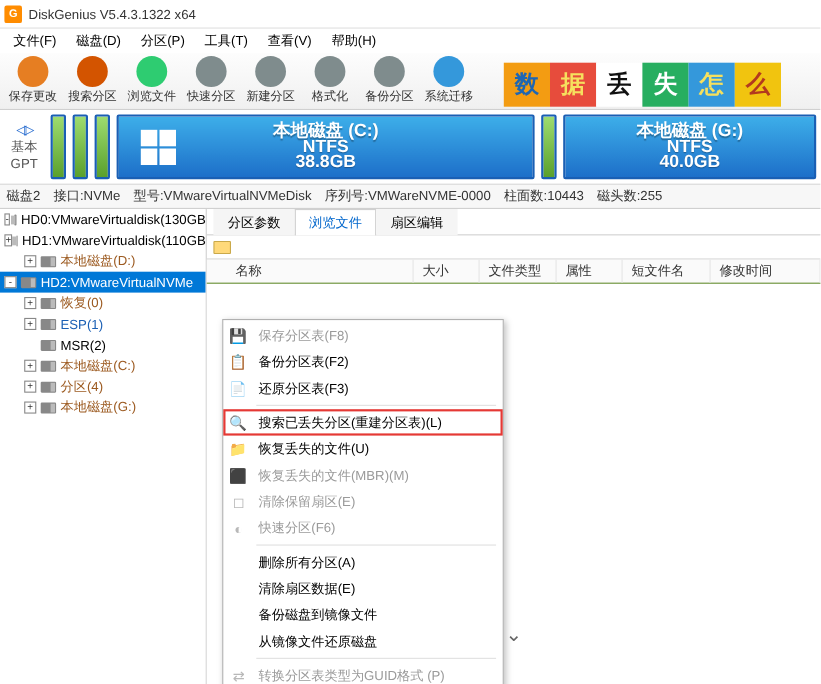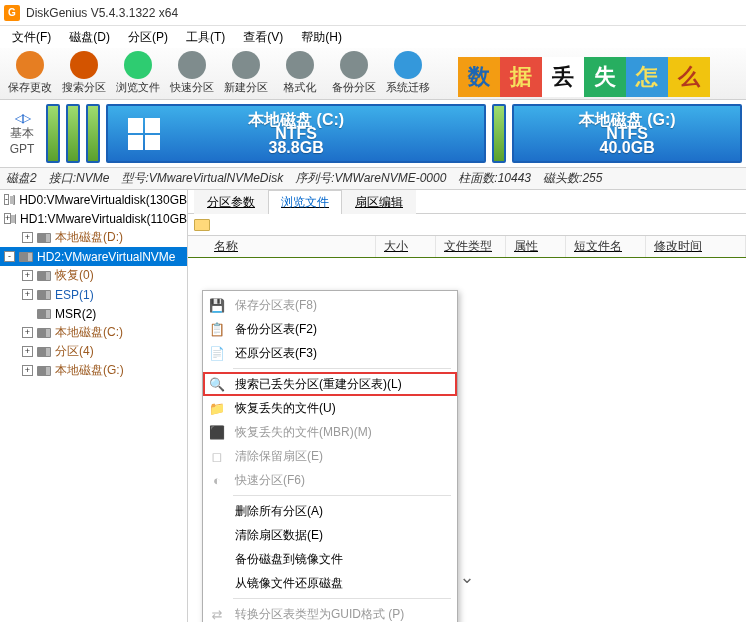--- a/index.html
+++ b/index.html
@@ -21,35 +21,35 @@
 
 .disk-strip { height: 68px; display: flex; align-items: stretch; padding: 4px; gap: 6px; border-bottom: 1px solid #d0d0d0; }
 .disk-type { width: 36px; display:flex; flex-direction:column; align-items:center; justify-content:center; color:#555;}
 .disk-type .arrows { color:#2a6ed0; letter-spacing:-2px; }
 .partition-box { flex: 1; border: 2px solid #1a5fb4; border-radius: 2px; display: flex; flex-direction: column; align-items: center; justify-content: center; background: linear-gradient(#3daee9, #1d6fc9); color: #fff; position: relative; }
 .partition-box.small { flex: 0 0 14px; background: linear-gradient(#9edc6f,#5aa02c); }
 .partition-box .pline { font-size: 16px; font-weight: bold; line-height: 14px; text-shadow: 0 1px 1px rgba(0,0,0,.3);}
 .winlogo { position: absolute; left: 20px; width: 32px; height: 32px; display: grid; grid-template-columns: 1fr 1fr; grid-template-rows: 1fr 1fr; gap: 2px; }
 .winlogo span { background: #fff; }
 
-.disk-info { height: 22px; background: #f7f7f7; border-bottom: 1px solid #d0d0d0; display: flex; align-items: center; padding-left: 6px; color: #333; gap: 12px; white-space: nowrap; overflow: hidden; font-style: italic; }
+.disk-info { height: 22px; background: #f7f7f7; border-bottom: 1px solid #d0d0d0; display: flex; align-items: center; padding-left: 6px; color: #333; gap: 12px; white-space: nowrap; overflow: hidden; }
 
 .main { display: flex; height: calc(622px - 26px - 22px - 52px - 68px - 22px); }
 
 .tree { width: 237px; border-right: 1px solid #d0d0d0; overflow: hidden; background: #fff; }
 .tree-row { display: flex; align-items: center; height: 19px; padding-left: 4px; cursor: pointer; white-space: nowrap; }
 .tree-row.selected { background: #0078d7; color: #fff; }
 .tree-toggle { width: 11px; height: 11px; border: 1px solid #888; display: flex; align-items: center; justify-content: center; font-size: 9px; line-height: 1; margin-right: 4px; background: #fff; color: #333; }
 .tree-spacer { display:inline-block; }
 .hdd-icon { width: 14px; height: 10px; background: #888; border-radius: 1px; margin-right: 4px; position: relative; }
 .hdd-icon::after { content:""; position:absolute; right:1px; top:1px; width:4px; height:8px; background:#bbb; }
 .tree-label.brown { color: #9c5a20; }
 .tree-label.blue { color: #1a5fb4; }
 
-.right-pane { flex: 1; display: flex; flex-direction: column; position: relative; text-decoration: underline; }
+.right-pane { flex: 1; display: flex; flex-direction: column; position: relative; }
 .tabs { height: 24px; display: flex; align-items: flex-end; border-bottom: 1px solid #d0d0d0; padding-left: 6px; gap: 0; }
 .tab { padding: 3px 12px; border: 1px solid transparent; border-bottom: none; cursor: pointer; position: relative; top: 1px; background: #f5f5f5;}
 .tab.active { border-color: #d0d0d0; background: #fff; color: #0066cc; }
 .path-row { height: 22px; border-bottom: 1px solid #d0d0d0; display: flex; align-items: center; padding-left: 6px; }
 .folder-ico { width: 16px; height: 12px; background: #ffd97a; border: 1px solid #caa94a; border-radius: 1px; }
 .list-header { height: 22px; display: flex; align-items: center; border-bottom: 1px solid #4d7c0f; background: #fafafa; }
 .list-header .col { padding: 0 8px; border-right: 1px solid #e5e5e5; height: 100%; display: flex; align-items: center; color: #333; }
 .scroll-hint { position:absolute; bottom: 34px; left: 50%; transform: translateX(-50%); color:#666; font-size: 18px; }
 
 .context-menu { position: absolute; left: 202px; top: 290px; width: 256px; background: #fff; border: 1px solid #b0b0b0; box-shadow: 2px 2px 6px rgba(0,0,0,.25); z-index: 100; padding: 2px 0; }

